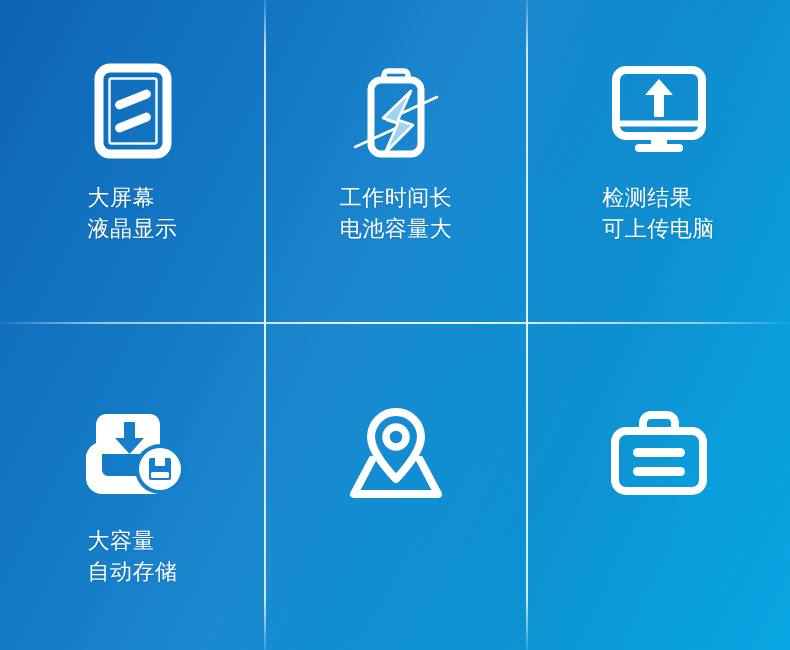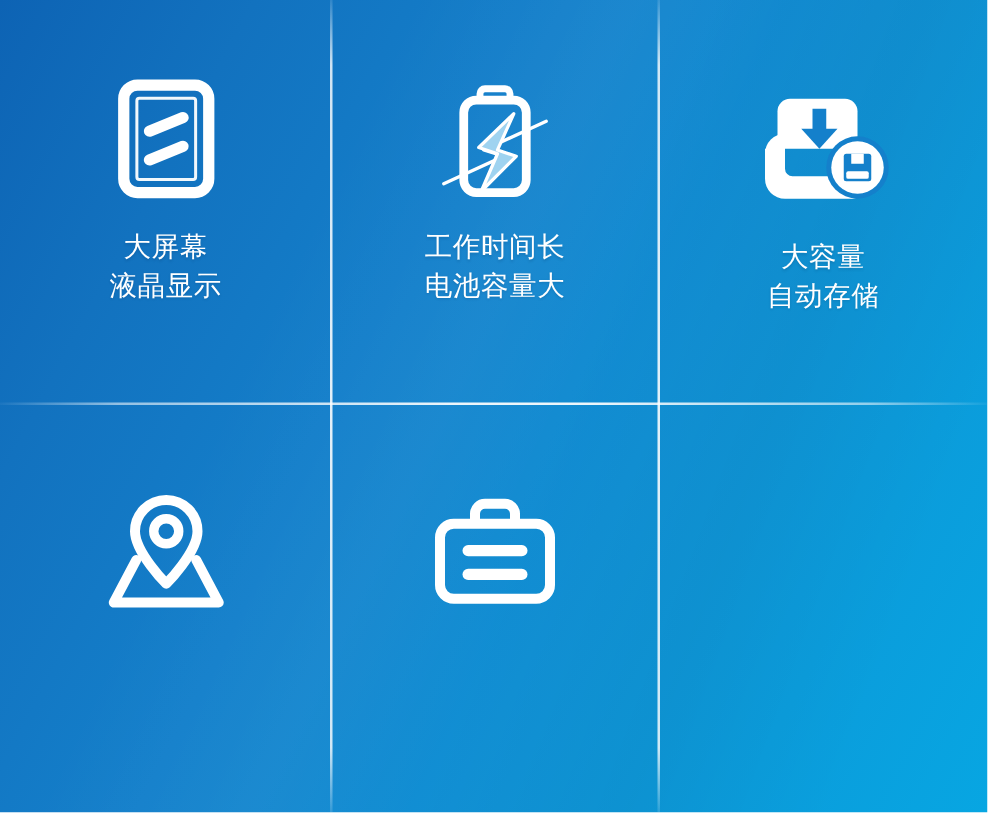--- a/index.html
+++ b/index.html
@@ -58,41 +58,40 @@
 
   .cell {
     position: relative;
     display: flex;
     flex-direction: column;
     align-items: center;
     justify-content: flex-start;
     box-sizing: border-box;
   }
   .cell.r1 { padding-top: 57px; }
-  .cell.r2 { padding-top: 66px; }
+  .cell.r2 { padding-top: 66px; margin-top: 12px; }
 
   .icon-wrap {
     width: 110px;
     height: 108px;
     display: flex;
     align-items: center;
     justify-content: center;
   }
   .cell.r2 .icon-wrap {
     height: 104px;
   }
 
   .icon-wrap svg {
     display: block;
     overflow: visible;
   }
 
   .cell-label {
     margin-top: 17px;
-    text-align: center;
     color: #ffffff;
     font-size: 22px;
     line-height: 1.42;
     letter-spacing: 0.5px;
     font-family: "Liberation Serif", "DejaVu Serif", serif;
     text-shadow: 0 1px 2px rgba(0,40,80,0.18);
     white-space: pre-line;
   }
   .cell.r2 .cell-label {
     margin-top: 20px;
@@ -162,20 +161,36 @@
           <rect x="22" y="19" width="50" height="74" rx="10" ry="10" stroke="#ffffff" stroke-width="7" fill="none"></rect>
 
           <path d="M88 36 L40 58 L56 63 L6 86 L54 64 L38 59 Z" fill="#9fd3f0" stroke="#ffffff" stroke-width="2.6" stroke-linejoin="round"></path>
           <path d="M62 30 L34 57 L49 62 L36 92 L64 64 L49 59 Z" fill="#9fd3f0" stroke="#ffffff" stroke-width="2.6" stroke-linejoin="round"></path>
         </svg>
       </div>
       <div class="cell-label">工作时间长
 电池容量大</div>
     </div>
 
+    <div class="cell r1">
+      <div class="icon-wrap">
+        <svg width="96" height="92" viewBox="0 0 96 92" fill="none">
+          <rect x="5" y="5" width="86" height="66" rx="10" ry="10" stroke="#ffffff" stroke-width="8" fill="none"></rect>
+          <line x1="9" y1="58.5" x2="87" y2="58.5" stroke="#ffffff" stroke-width="6"></line>
+
+          <rect x="40" y="71" width="16" height="9" fill="#ffffff"></rect>
+          <rect x="24" y="79" width="48" height="8" rx="4" fill="#ffffff"></rect>
+
+          <rect x="43" y="24" width="10" height="28" rx="1" fill="#ffffff"></rect>
+          <path d="M48 14 L62 30 L34 30 Z" fill="#ffffff"></path>
+        </svg>
+      </div>
+      <div class="cell-label">检测结果
+可上传电脑</div>
+    </div>
 
     <div class="cell r2">
       <div class="icon-wrap">
         <svg width="104" height="86" viewBox="0 0 104 86" fill="none">
 
           <path d="M25 4 h44 a10 10 0 0 1 10 10 v30 h-64 v-30 a10 10 0 0 1 10 -10 z" fill="#ffffff"></path>
 
           <path d="M5 44 h16 v16 a6 6 0 0 0 6 6 h56 v10 a8 8 0 0 1 -8 8 h-54 a16 16 0 0 1 -16 -16 z" fill="#ffffff"></path>
           <path d="M5 48 a16 16 0 0 1 16 -16 v28 h-16 z" fill="#ffffff"></path>
 

